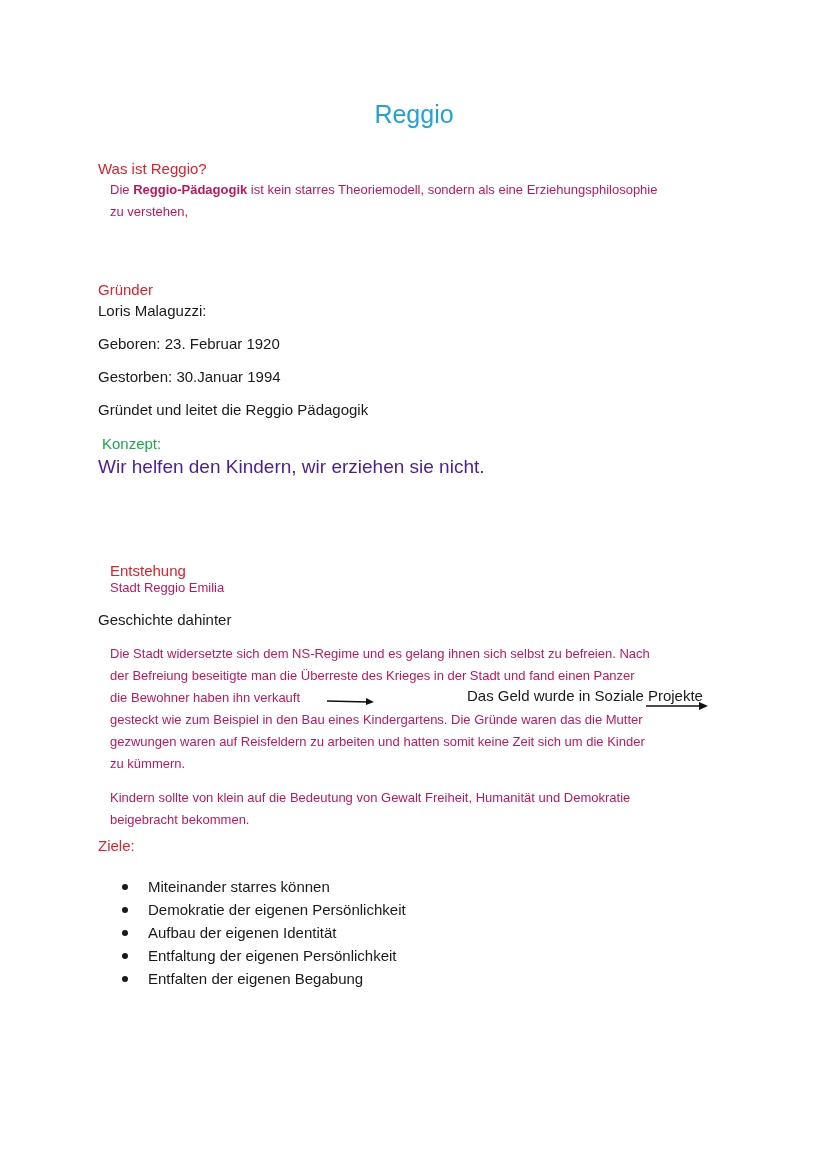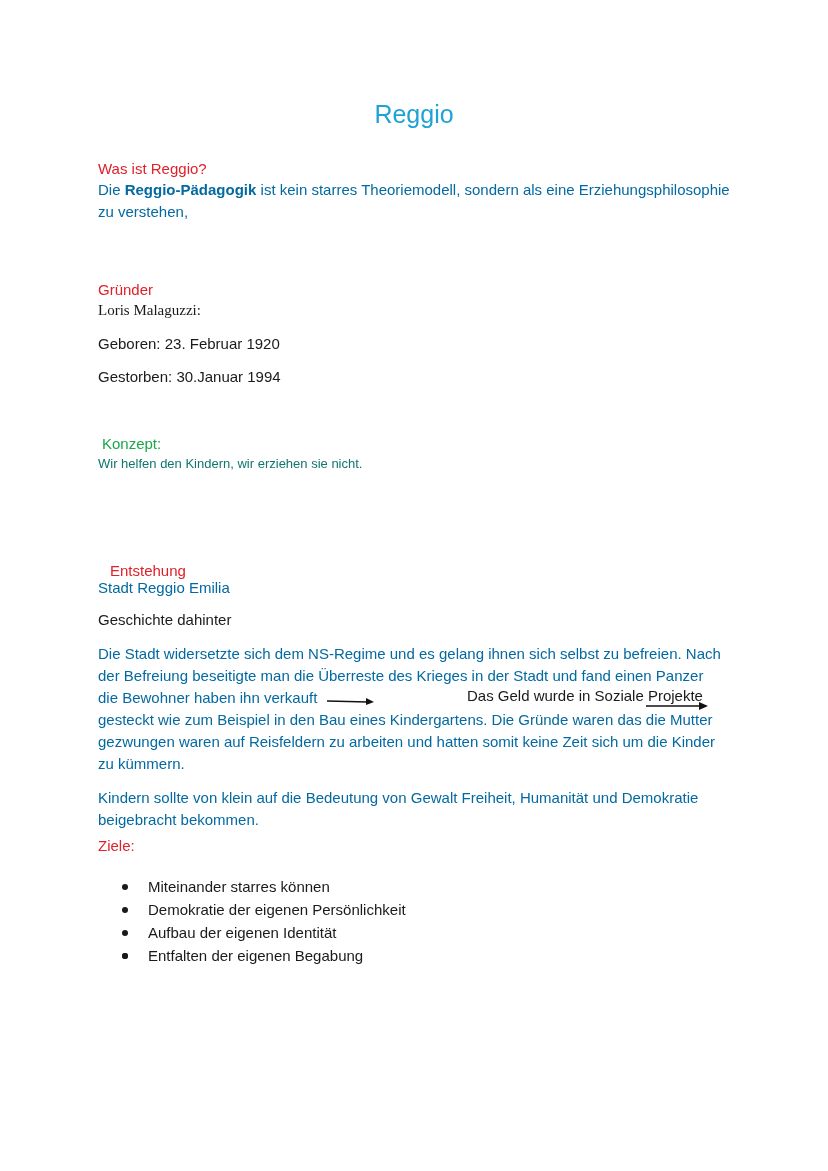--- a/index.html
+++ b/index.html
@@ -23,28 +23,28 @@
     .abs { position: absolute; white-space: nowrap; }
     .title {
       font-size: 25px;
       color: #1fa3d6;
       left: 0; width: 828px; text-align: center;
       top: 100px;
     }
     .heading-red { color: #e0202a; font-size: 15px; margin-top: 12px; }
     .heading-green { color: #1aa84a; font-size: 15px; }
     .text { font-size: 15px; color: #1a1a1a; }
-    .red-text { color: #0f766e; font-size: 13px; }
+    .red-text { color: #4c1d95; font-size: 19px; }
     .para {
       position: absolute;
-      left: 98px;
+      left: 110px;
       width: 640px;
-      font-size: 15px;
+      font-size: 13px;
       line-height: 22px;
-      color: #0369a1;
+      color: #be185d;
     }
     b { font-weight: bold; }
     .arrow {
       position: absolute;
     }
     ul.goals {
       position: absolute;
       left: 98px;
       top: 875px;
       margin: 0;
@@ -75,23 +75,24 @@
 
   <div class="abs title">Reggio</div>
 
   <div class="abs heading-red" style="left:98px; top:148px;">Was ist Reggio?</div>
   <div class="para" style="top:179px;">
     <span>Die </span><b>Reggio-Pädagogik</b><span> ist kein starres Theoriemodell, sondern als eine Erziehungsphilosophie</span><br>
     <span>zu verstehen,</span>
   </div>
 
   <div class="abs heading-red" style="left:98px; top:269px;">Gründer</div>
-  <div class="abs text" style="left:98px; top:302px;font-family:Liberation Serif, serif;">Loris Malaguzzi:</div>
+  <div class="abs text" style="left:98px; top:302px;">Loris Malaguzzi:</div>
   <div class="abs text" style="left:98px; top:335px;">Geboren: 23. Februar 1920</div>
   <div class="abs text" style="left:98px; top:368px;">Gestorben: 30.Januar 1994</div>
+  <div class="abs text" style="left:98px; top:401px;">Gründet und leitet die Reggio Pädagogik</div>
 
   <div class="abs heading-green" style="left:102px; top:435px;">Konzept:</div>
   <div class="abs red-text" style="left:98px; top:456px;">Wir helfen den Kindern, wir erziehen sie nicht.</div>
 
   <div class="abs heading-red" style="left:110px; top:550px;">Entstehung</div>
   <div class="para" style="top:555px;">
     <br>
     <span>Stadt Reggio Emilia</span>
   </div>
   <div class="abs text" style="left:98px; top:611px;">Geschichte dahinter</div>
@@ -120,17 +121,17 @@
   <div class="para" style="top:787px;">
     <span>Kindern sollte von klein auf die Bedeutung von Gewalt Freiheit, Humanität und Demokratie</span><br>
     <span>beigebracht bekommen.</span>
   </div>
 
   <div class="abs heading-red" style="left:98px; top:825px;">Ziele:</div>
   <ul class="goals">
     <li><span class="bullet"></span><span>Miteinander starres können</span></li>
     <li><span class="bullet"></span><span>Demokratie der eigenen Persönlichkeit</span></li>
     <li><span class="bullet"></span><span>Aufbau der eigenen Identität</span></li>
-    <li><span class="bullet"></span></li>
+    <li><span class="bullet"></span><span>Entfaltung der eigenen Persönlichkeit</span></li>
     <li><span class="bullet"></span><span>Entfalten der eigenen Begabung</span></li>
   </ul>
 
 </div>
 
 </body></html>

